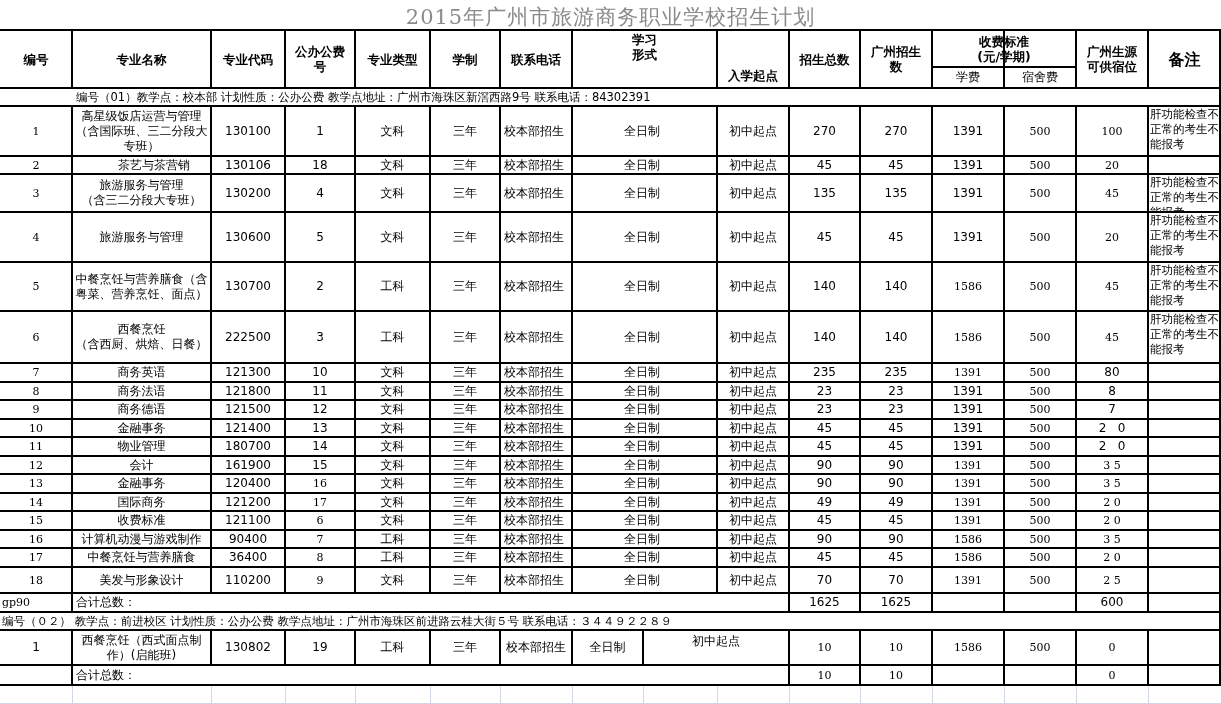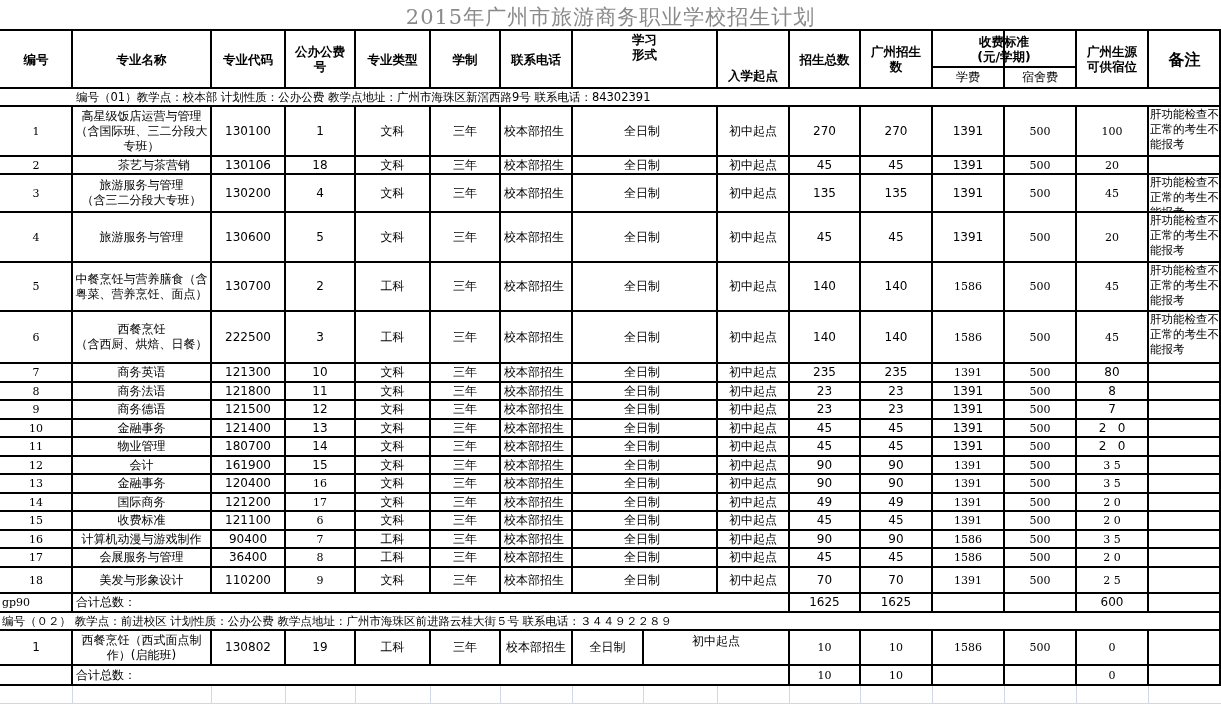--- a/index.html
+++ b/index.html
@@ -542,21 +542,21 @@
     <div class="vline" style="left: 499px; top: 530px; height: 18px;"></div>
     <div class="vline" style="left: 571px; top: 530px; height: 18px;"></div>
     <div class="vline" style="left: 716px; top: 530px; height: 18px;"></div>
     <div class="vline" style="left: 788px; top: 530px; height: 18px;"></div>
     <div class="vline" style="left: 859px; top: 530px; height: 18px;"></div>
     <div class="vline" style="left: 931px; top: 530px; height: 18px;"></div>
     <div class="vline" style="left: 1003px; top: 530px; height: 18px;"></div>
     <div class="vline" style="left: 1075px; top: 530px; height: 18px;"></div>
     <div class="vline" style="left: 1147px; top: 530px; height: 18px;"></div>
     <div class="cell serif" style="left: 0px; top: 548px; width: 72px; height: 19px;">17</div>
-    <div class="cell " style="left: 72px; top: 548px; width: 139px; height: 19px;">会展服务与管理</div>
+    <div class="cell " style="left: 72px; top: 548px; width: 139px; height: 19px;">中餐烹饪与营养膳食</div>
     <div class="cell " style="left: 211px; top: 548px; width: 74px; height: 19px;">36400</div>
     <div class="cell serif" style="left: 285px; top: 548px; width: 70px; height: 19px;">8</div>
     <div class="cell " style="left: 355px; top: 548px; width: 75px; height: 19px;">工科</div>
     <div class="cell " style="left: 430px; top: 548px; width: 70px; height: 19px;">三年</div>
     <div class="cell " style="left: 500px; top: 548px; width: 72px; height: 19px; justify-content: flex-start; padding-left: 4px;">校本部招生</div>
     <div class="cell " style="left: 572px; top: 548px; width: 145px; height: 19px; justify-content: flex-start; padding-left: 52px;">全日制</div>
     <div class="cell " style="left: 717px; top: 548px; width: 72px; height: 19px;">初中起点</div>
     <div class="cell " style="left: 789px; top: 548px; width: 71px; height: 19px;">45</div>
     <div class="cell " style="left: 860px; top: 548px; width: 72px; height: 19px;">45</div>
     <div class="cell serif" style="left: 932px; top: 548px; width: 72px; height: 19px;">1586</div>

